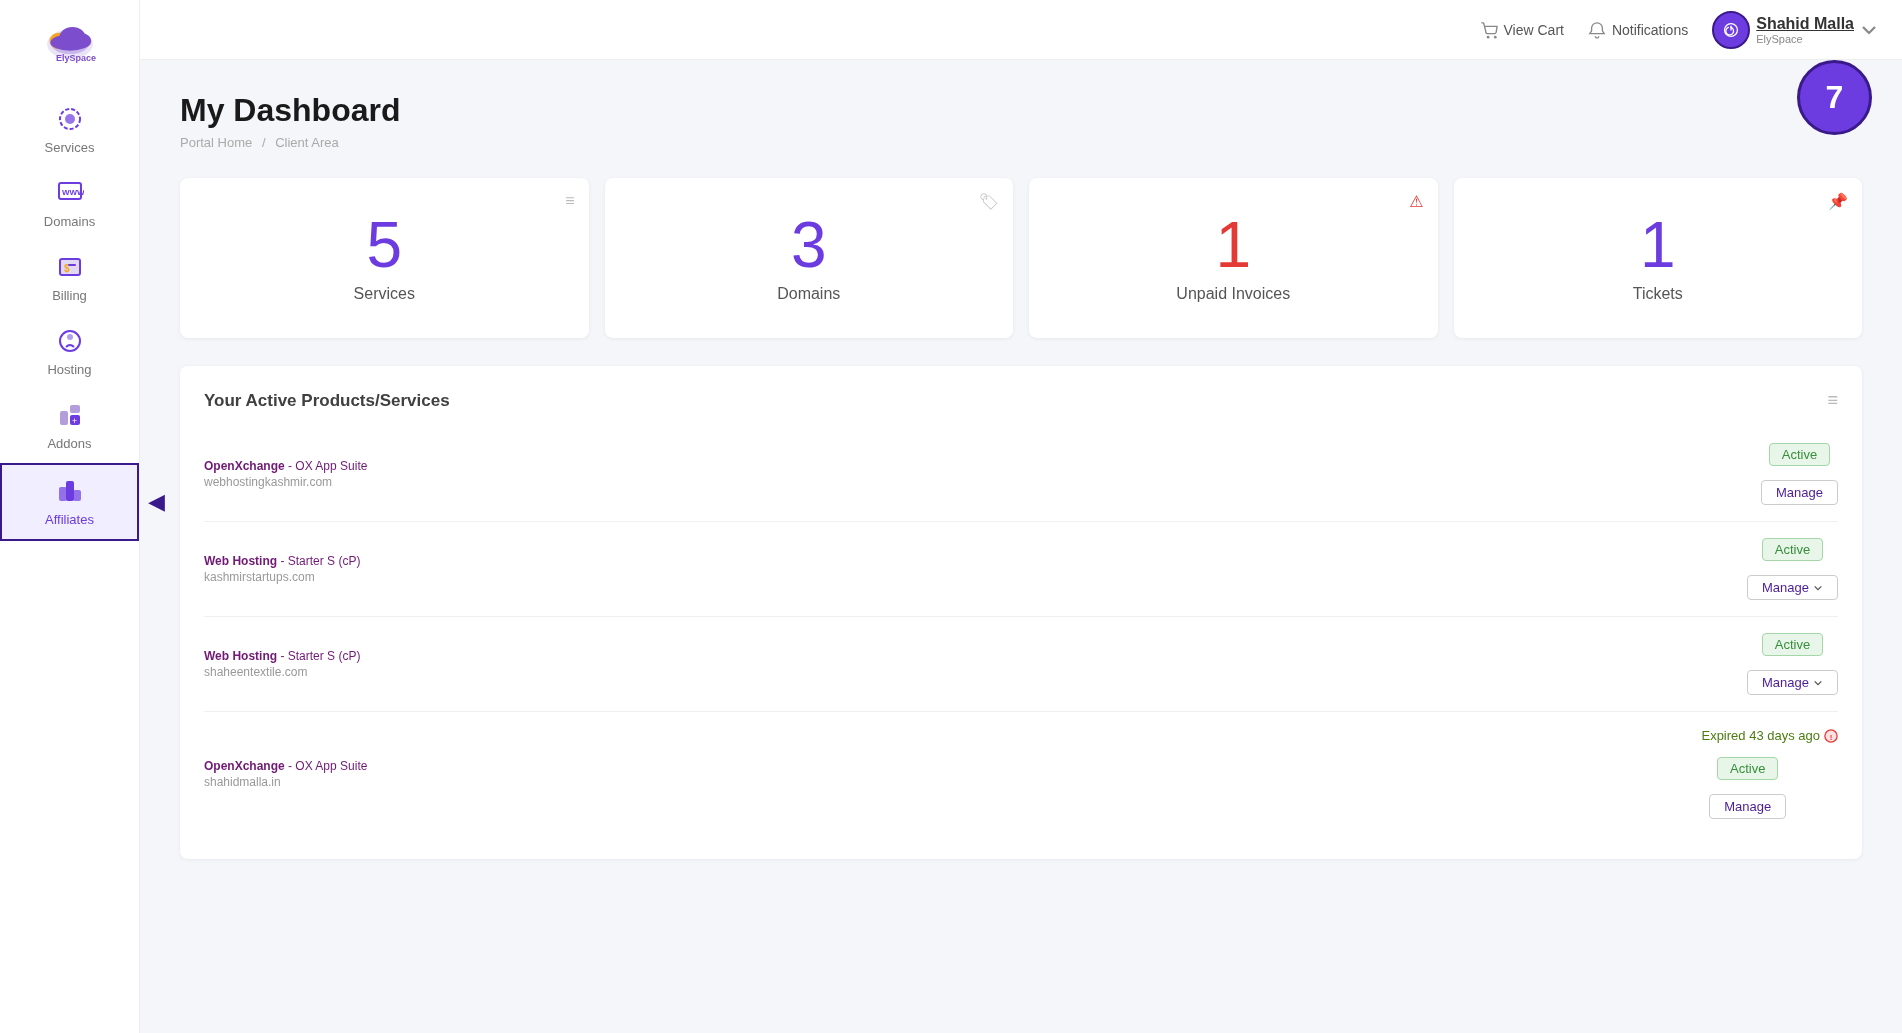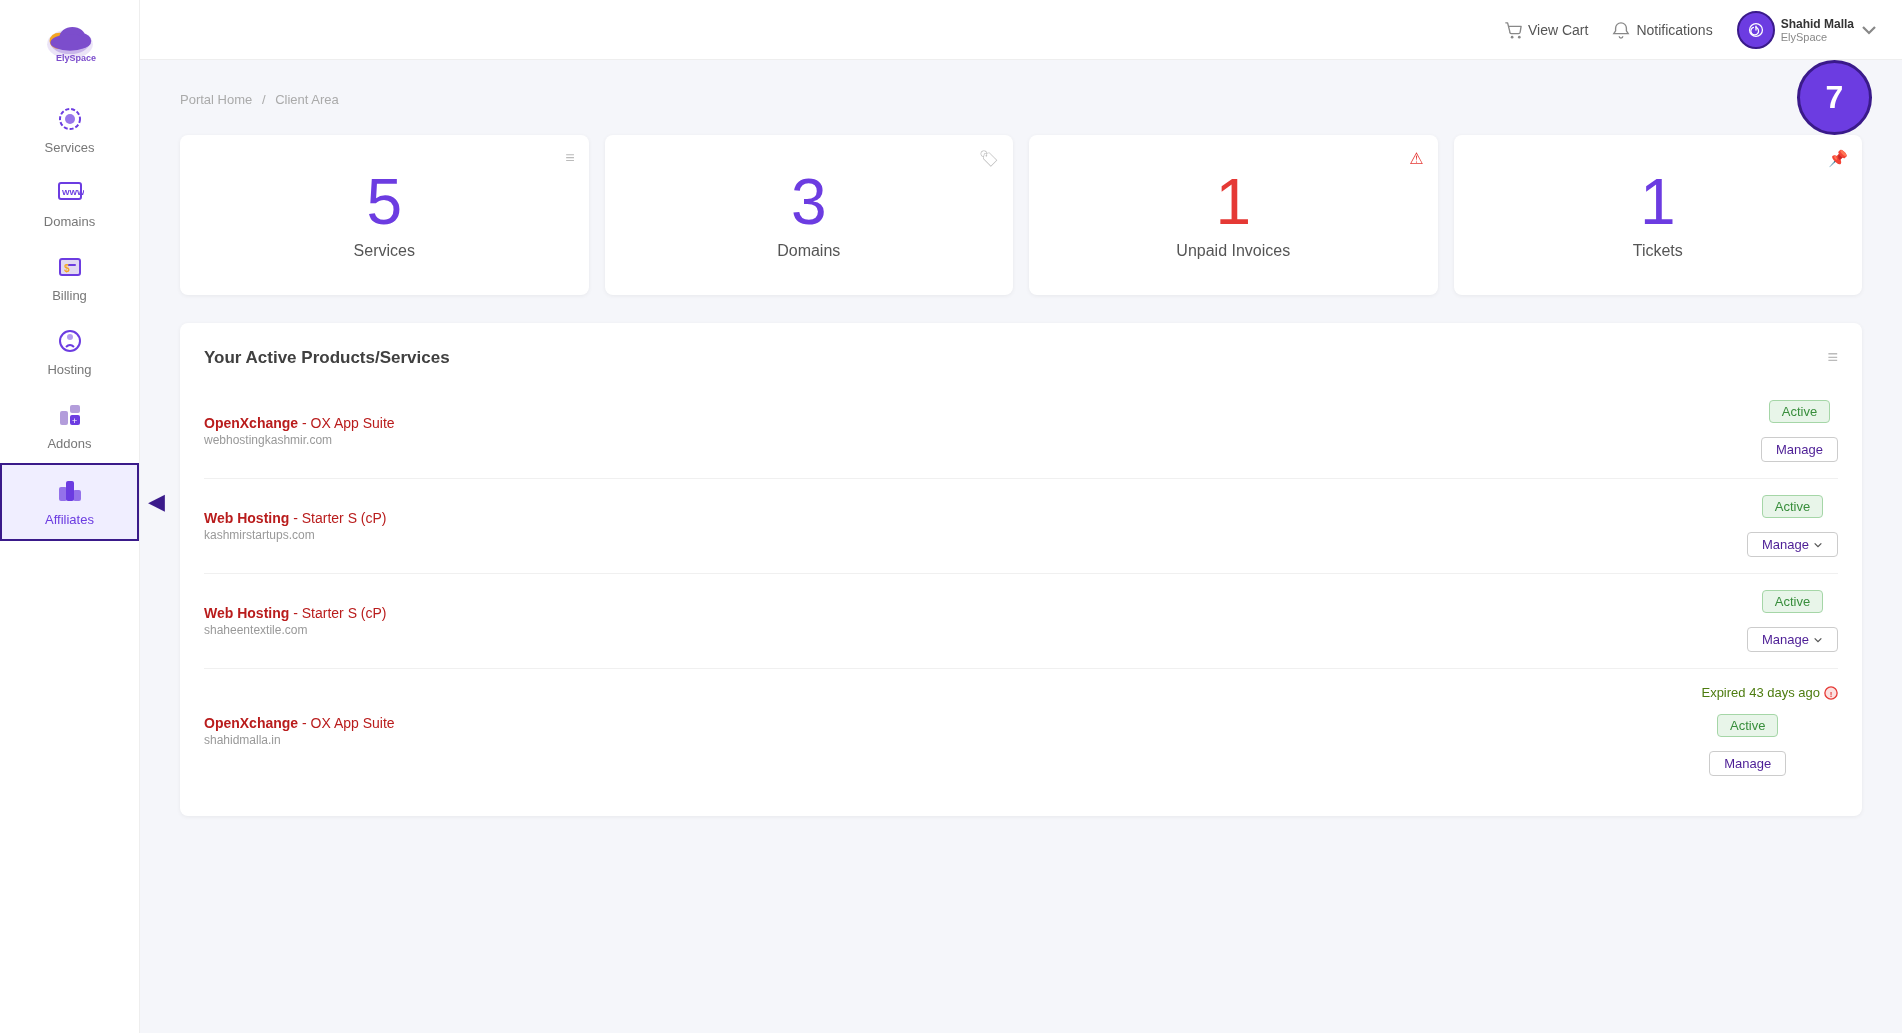--- a/index.html
+++ b/index.html
@@ -90,21 +90,21 @@
       width: 38px; height: 38px;
       background: #6c3ce1;
       border-radius: 50%;
       border: 2px solid #3a1a8a;
       display: flex; align-items: center; justify-content: center;
       color: #fff;
       font-size: 14px;
       font-weight: bold;
     }
     .user-info { display: flex; flex-direction: column; }
-    .user-name { font-weight: 600; font-size: 12px; color: #333; }
+    .user-name { font-weight: 600; font-size: 16px; color: #333; text-decoration: underline; }
     .user-sub { font-size: 11px; color: #888; }
 
     
     .big-badge {
       position: fixed;
       top: 60px;
       right: 30px;
       width: 75px; height: 75px;
       background: #6c3ce1;
       border-radius: 50%;
@@ -204,21 +204,21 @@
     .services-menu-icon { color: #bbb; font-size: 18px; cursor: pointer; }
 
     .service-row {
       display: flex;
       align-items: center;
       justify-content: space-between;
       padding: 16px 0;
       border-bottom: 1px solid #f0f0f0;
     }
     .service-row:last-child { border-bottom: none; }
-    .service-info .service-name { font-size: 14px; color: #b91c1c; }
+    .service-info .service-name { font-size: 12px; color: #701a75; }
     .service-info .service-name b { font-weight: 700; }
     .service-info .service-domain { font-size: 12px; color: #999; margin-top: 2px; }
     .service-actions { display: flex; align-items: center; gap: 14px; flex-direction: column; }
 
     .badge-active {
       background: #e8f5e9;
       color: #388e3c;
       border: 1px solid #a5d6a7;
       border-radius: 4px;
       padding: 3px 12px;
@@ -367,20 +367,21 @@
           <path d="M2 4l4 4 4-4" stroke="#888" stroke-width="1.5"></path>
         </svg>
     </div>
   </div>
 
   <div class="big-badge">
     <span>7</span>
   </div>
 
   <div class="content">
+    <h1 class="page-title">My Dashboard</h1>
     <div class="breadcrumb">
       <a>Portal Home</a>
       <span class="sep">/</span>
       <span>Client Area</span>
     </div>
 
     <div class="stats-row">
 
       <div class="stat-card">
         <span class="card-icon">≡</span>

